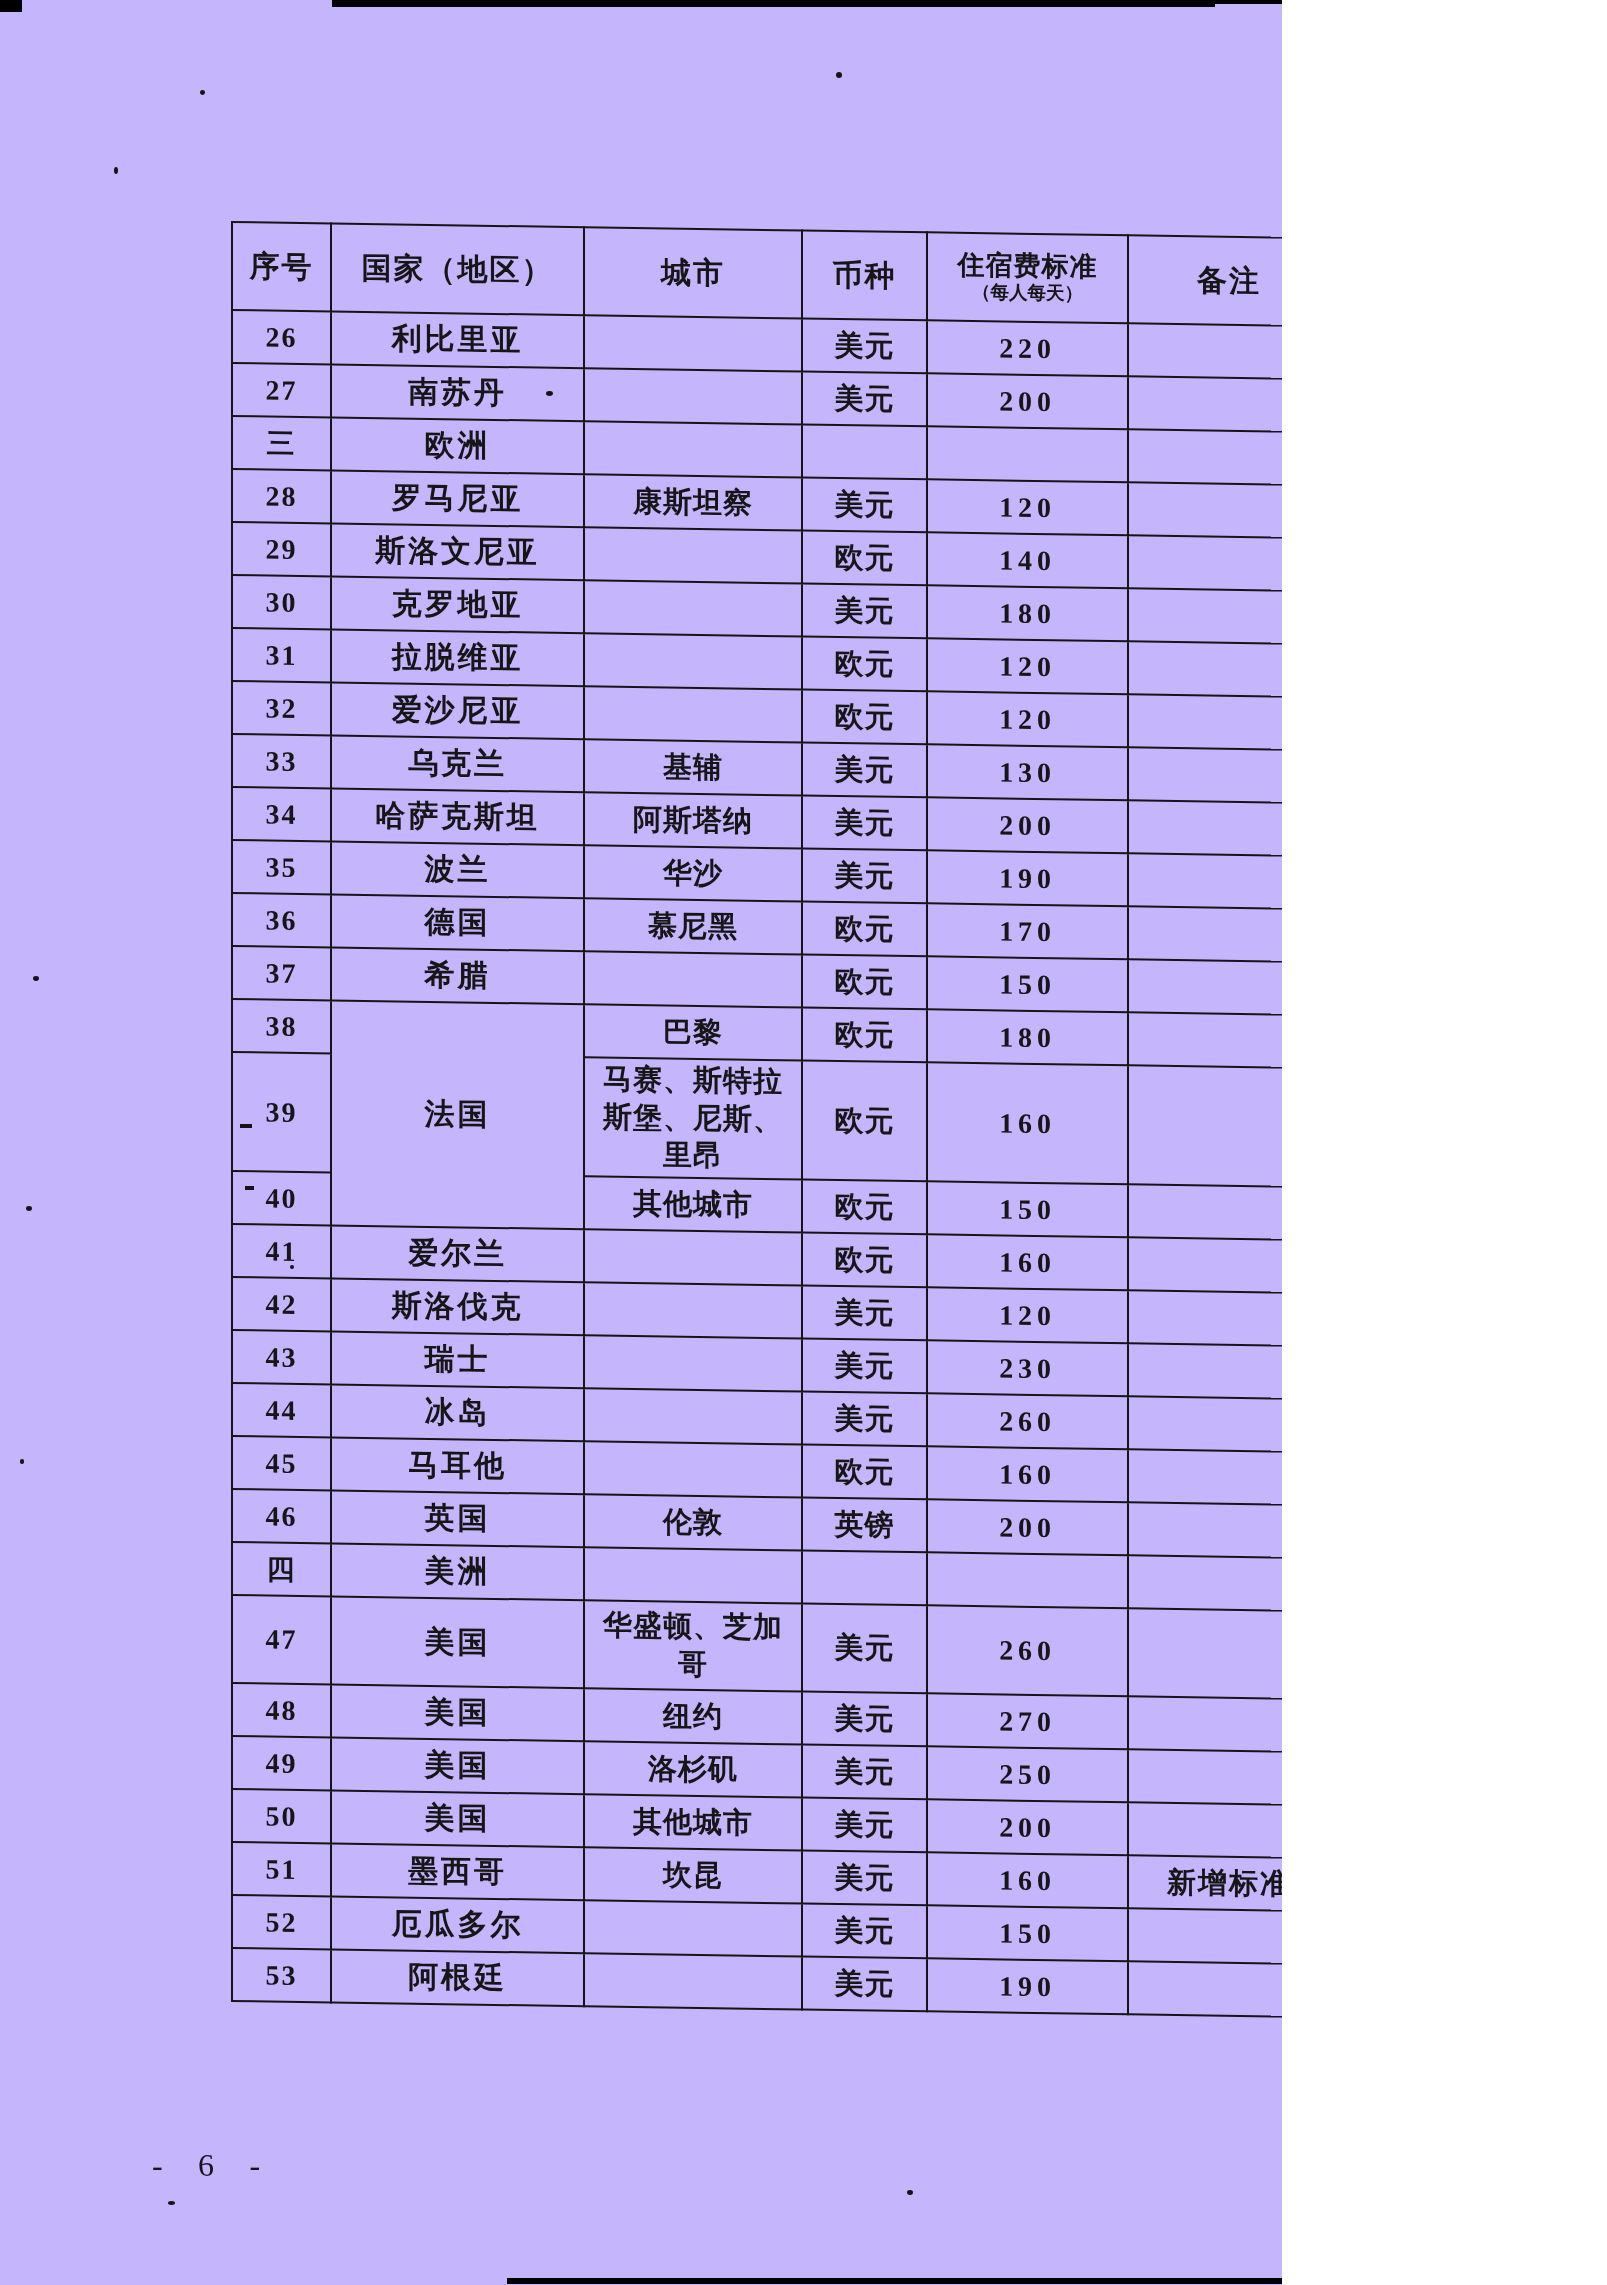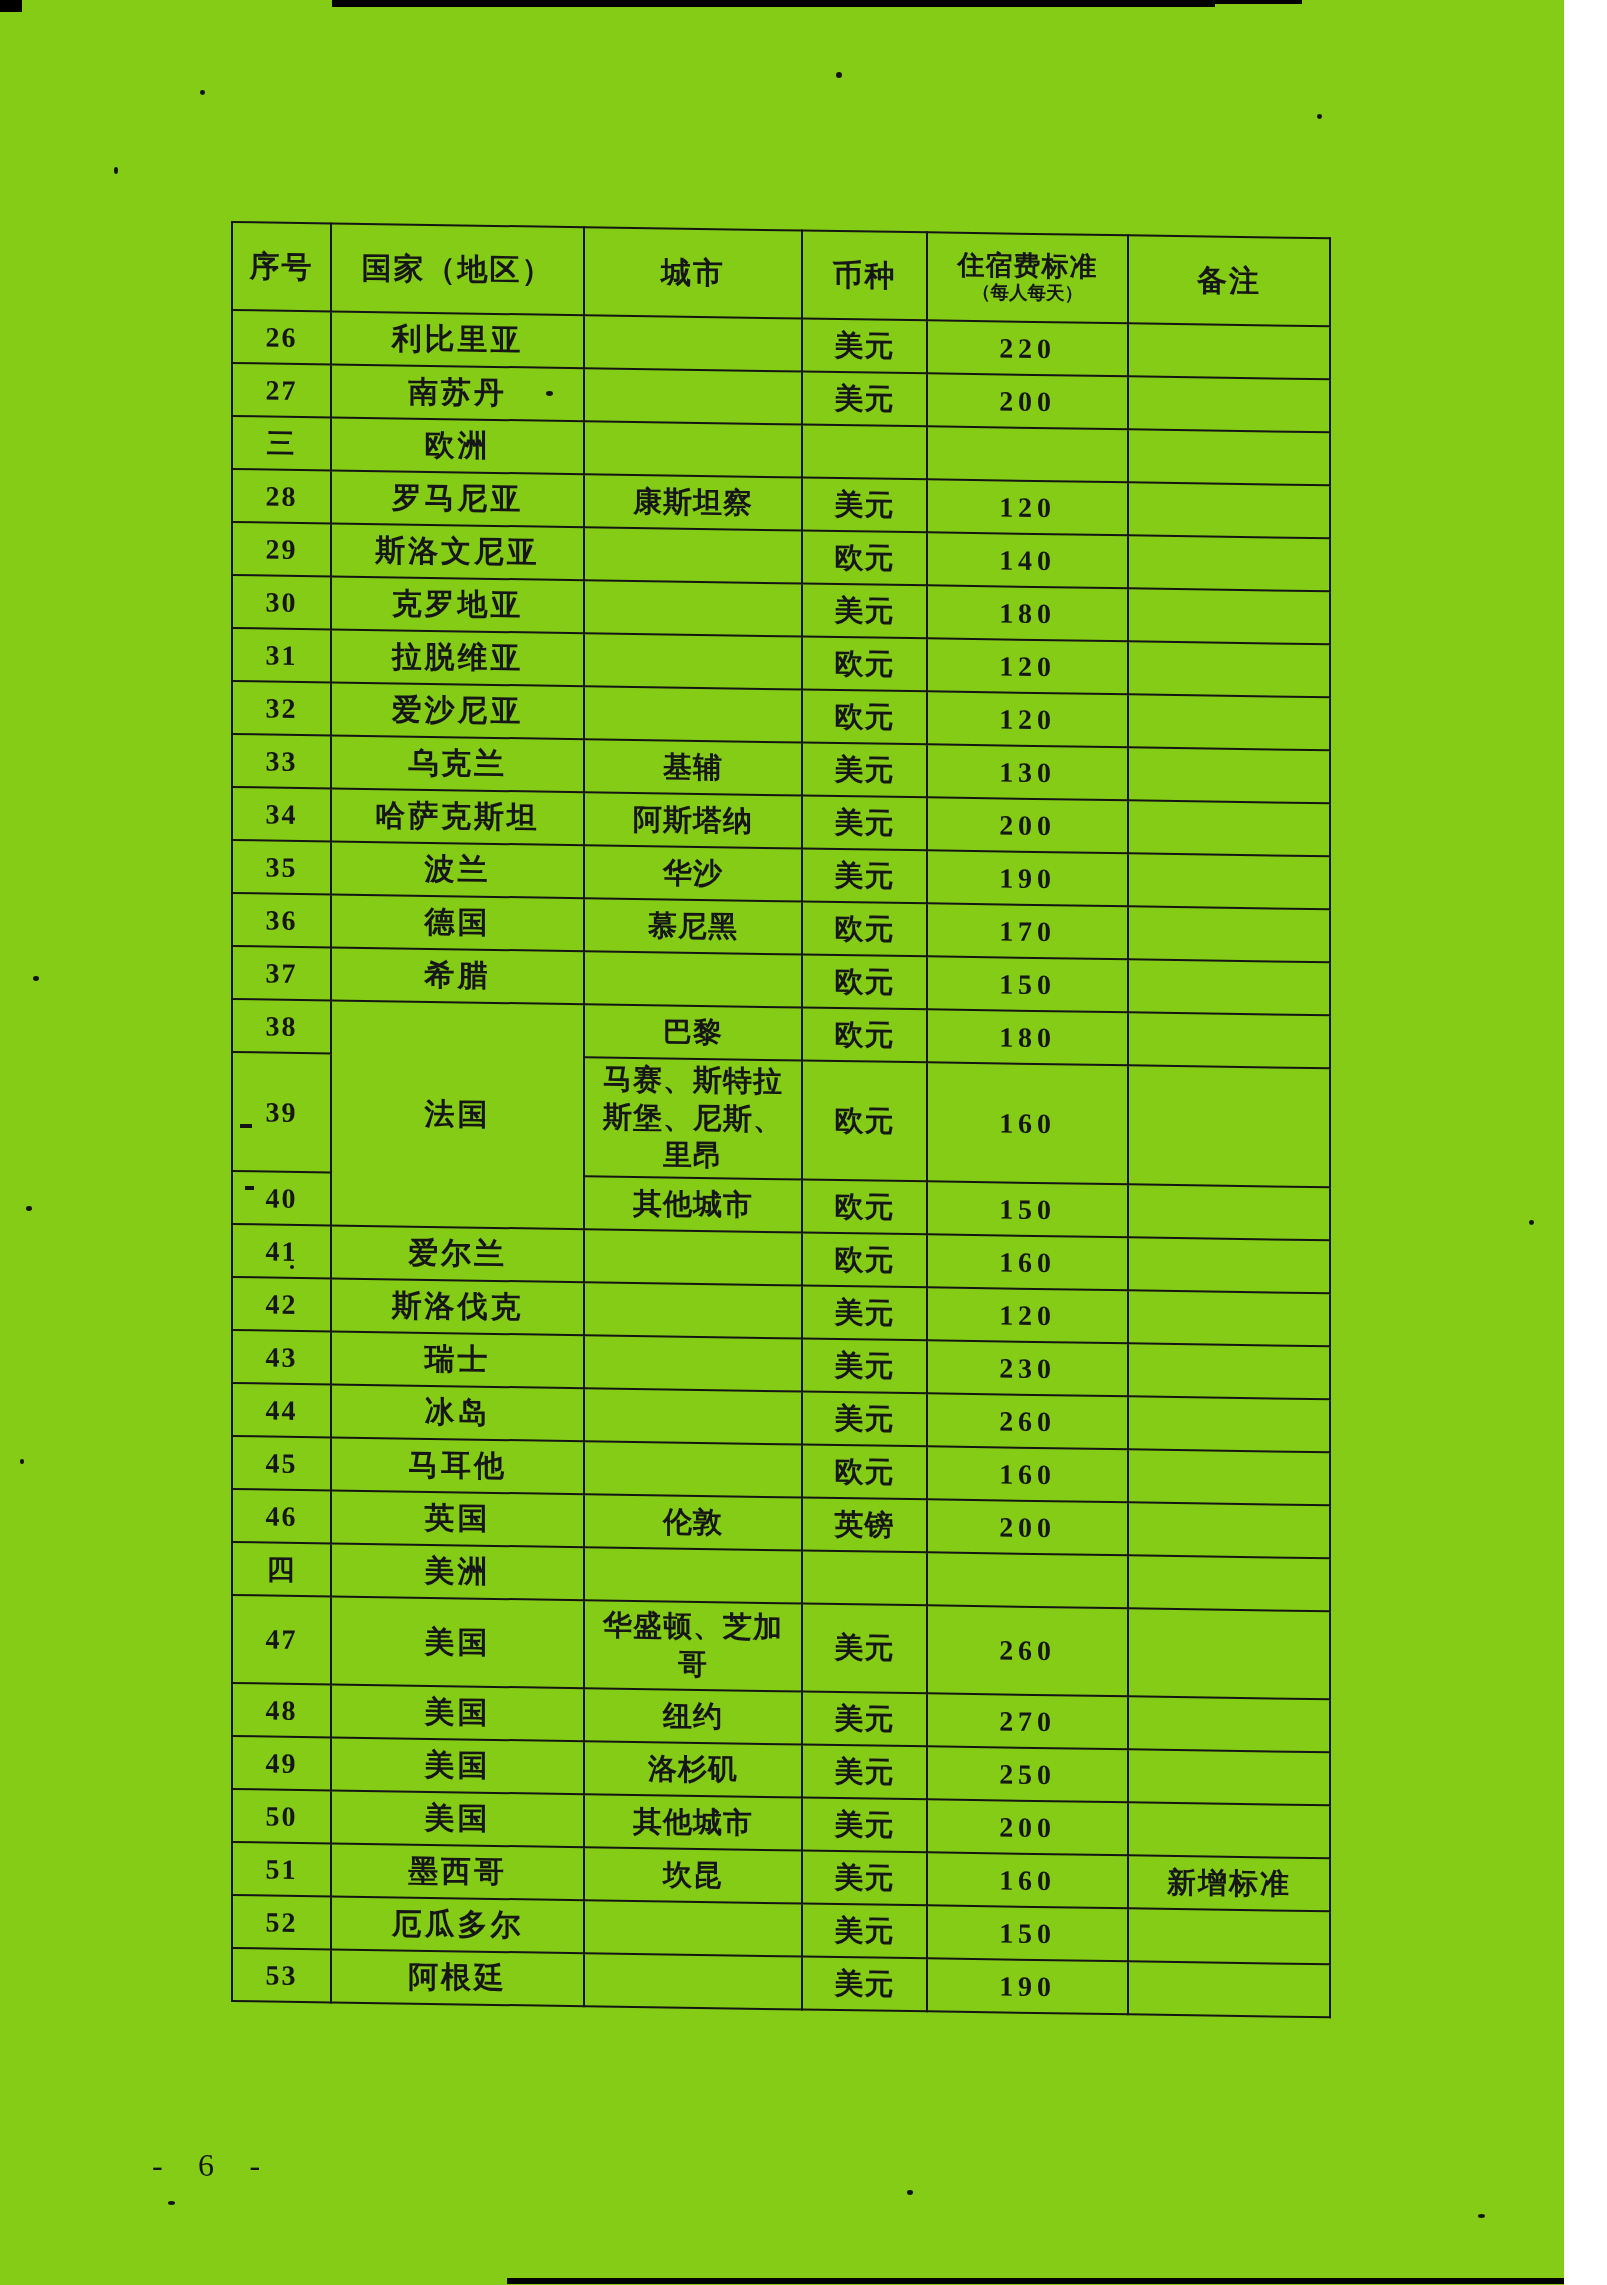--- a/index.html
+++ b/index.html
@@ -1,20 +1,20 @@
 <!DOCTYPE html>
 <html><head>
 <meta charset="utf-8">
 <style>
   html,body{margin:0;padding:0;background:#ffffff;}
   .page{
     position:relative;
-    width:1564px;
+    width:1282px;
     height:2286px;
-    background:#84cc16;
+    background:#c4b5fd;
     overflow:hidden;
     color:#161616;
     font-family:"Liberation Serif","DejaVu Serif",serif;
   }
   .table-wrap{
     position:absolute;
     left:231px;
     top:221px;
     transform:skewY(0.85deg);
     transform-origin:0 0;

